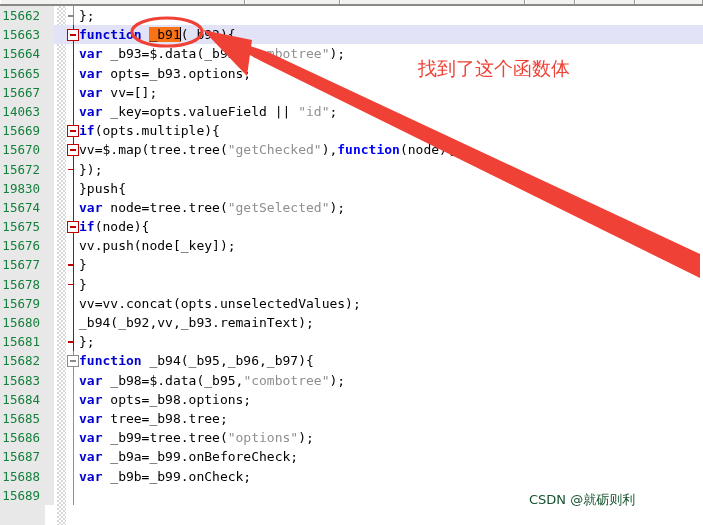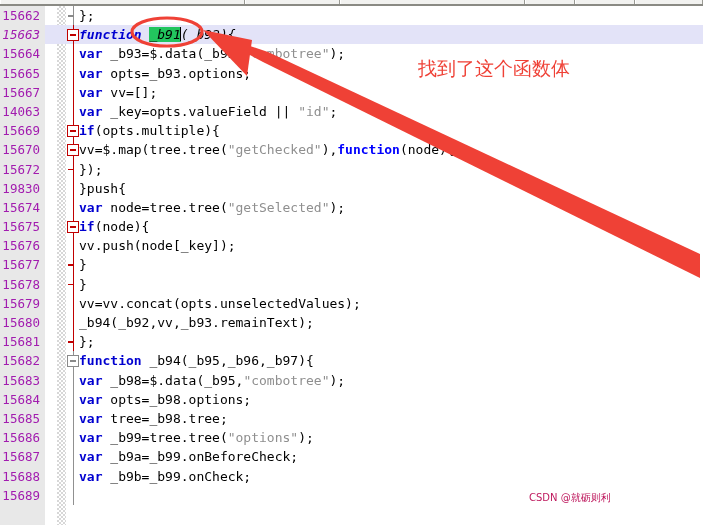--- a/index.html
+++ b/index.html
@@ -82,34 +82,33 @@
 
   .line {
     position: relative;
     height: 19.2px;
     line-height: 19.2px;
     white-space: pre;
     font-size: 13px;
   }
   .line.current {
     background: #e3e3f8;
-    font-style: italic;
   }
   .line.current .ln { background: #e8e8e8; }
 
   .ln {
     position: absolute;
     left: 0; top: 0;
     width: 40px;
     text-align: right;
-    color: #a21caf;
+    color: #15803d;
     font-family: "DejaVu Sans Mono", monospace;
     font-size: 12.5px;
     background: #e8e8e8;
-    padding-right: 5px;
+    padding-right: 14px;
     height: 19.2px;
   }
 
   
   .rail {
     position: absolute;
     left: 73px;
     top: 0;
     width: 1px;
     height: 19.2px;
@@ -160,21 +159,21 @@
     font-size: 13px;
     color: #000000;
     letter-spacing: 0px;
   }
 
   
   .kw   { color: #0000d0; font-weight: bold; }
   .kw2  { color: #0000ff; font-weight: bold; }
   .str  { color: #8f8f8f; }
   .pl   { color: #000000; }
-  .sel  { background: #22c55e; color: #000000; }
+  .sel  { background: #f97316; color: #000000; }
   .caret {
     display: inline-block;
     width: 1px;
     height: 14px;
     background: #000000;
     vertical-align: -2px;
     margin: 0 -0.5px;
   }
 
   
@@ -192,23 +191,23 @@
     color: #ef4136;
     font-family: "DejaVu Sans", sans-serif;
     font-size: 19px;
     font-weight: 500;
     white-space: nowrap;
   }
   #watermark {
     position: absolute;
     left: 529px;
     top: 491px;
-    color: #be185d;
+    color: #14532d;
     font-family: "DejaVu Sans", sans-serif;
-    font-size: 10px;
+    font-size: 13px;
     white-space: nowrap;
   }
 </style>
 </head>
 <body>
 
 <div id="tab-strip">
     <div class="tab-stub" style="width: 245px;"></div>
     <div class="tab-stub" style="width: 95px;"></div>
     <div class="tab-stub" style="width: 185px;"></div>

